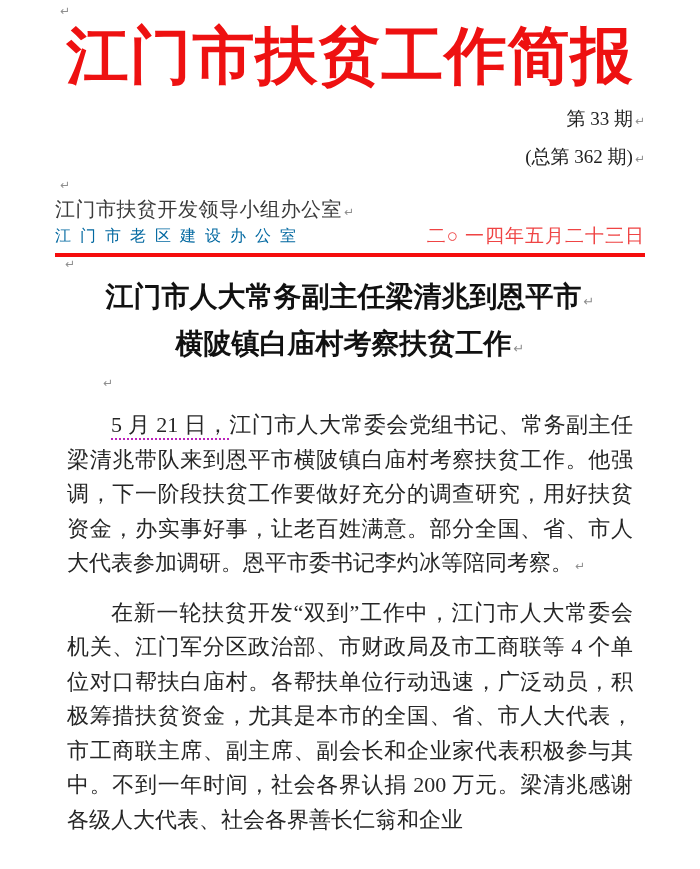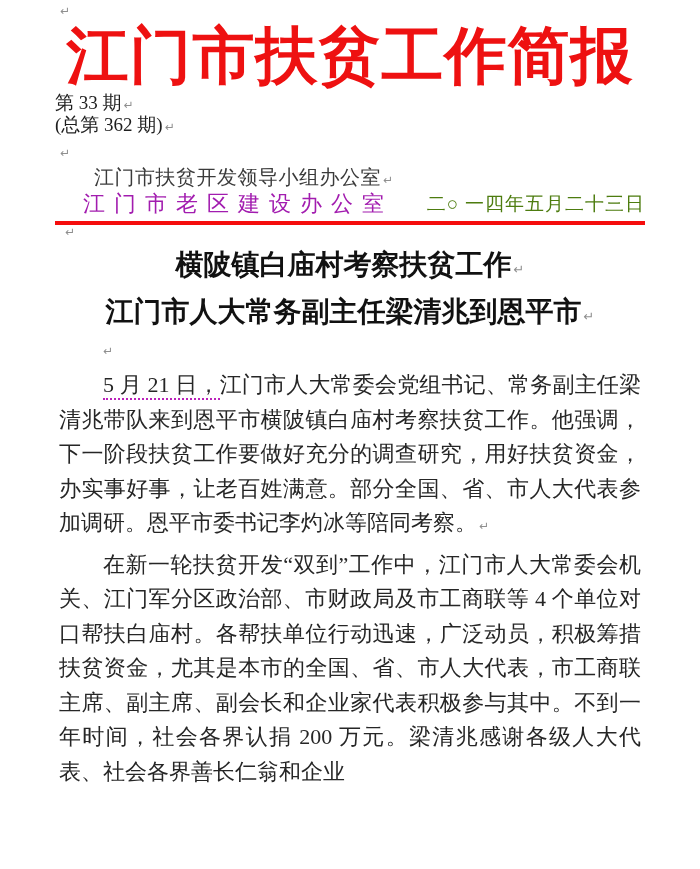--- a/index.html
+++ b/index.html
@@ -27,44 +27,44 @@
   .title{
     margin:0;padding-top:19px;
     text-align:center;
     font-size:62px;line-height:74px;
     font-weight:900;
     letter-spacing:1px;
     color:var(--accent-red,#ee1111);
     white-space:nowrap;
   }
   .issue-line{
-    text-align:left;
-    font-size:19px;line-height:20px;
+    text-align:right;
+    font-size:19px;line-height:20px;margin-top:16px;
   }
   .lone-mark-line{height:28px;line-height:30px;padding-left:3px;}
   .office-row{
     display:flex;justify-content:space-between;align-items:flex-end;
   }
   .office-l1{font-size:20px;line-height:24px;letter-spacing:0.5px;color:#3a3a3a;text-align:right;}
-  .office-l2{font-size:22px;line-height:24px;letter-spacing:9px;color:#a21caf;white-space:nowrap;margin-left:28px;}
-  .masthead-date{font-size:19px;line-height:24px;letter-spacing:1px;color:#4d7c0f;white-space:nowrap;}
+  .office-l2{font-size:16px;line-height:24px;letter-spacing:9px;color:#0369a1;white-space:nowrap;}
+  .masthead-date{font-size:19px;line-height:24px;letter-spacing:1px;color:#ef4444;white-space:nowrap;}
   .red-rule{height:4px;background:var(--rule-red,#f50d0d);margin-top:5px;}
   
   .after-rule-mark{height:14px;line-height:15px;font-size:11px;padding-left:8px;}
   .headline{
     margin:5px 0 0 0;
     text-align:center;
     font-size:28px;line-height:42px;
     font-weight:900;
     color:#111;
   }
   .headline .pilcrow{font-size:13px;font-weight:400;}
   .indent-mark-line{height:26px;line-height:24px;padding-left:46px;}
   .body-para{
-    margin:4px;
+    margin:12px;
     font-size:22px;
     line-height:34.5px;
     text-align:justify;
     text-justify:inter-character;
     text-indent:44px;
     color:#262626;
   }
   .lead-underline{
     border-bottom:2px dotted var(--underline-purple,#bb22bb);
     padding-bottom:1px;
@@ -91,22 +91,22 @@
       <div class="office-l2"><span>江门市老区建设办公室</span></div>
     </div>
     <div class="masthead-date">二○ 一四年五月二十三日</div>
   </div>
 
   <div class="red-rule"></div>
 
   <div class="after-rule-mark"><span class="pilcrow">↵</span></div>
 
   <h2 class="headline">
+    <div><span>江门市人大常务副主任梁清兆到恩平市</span><span class="pilcrow">↵</span></div>
     <div><span>横陂镇白庙村考察扶贫工作</span><span class="pilcrow">↵</span></div>
-    <div><span>江门市人大常务副主任梁清兆到恩平市</span><span class="pilcrow">↵</span></div>
   </h2>
 
   <div class="indent-mark-line"><span class="pilcrow">↵</span></div>
 
   <p class="body-para"><span class="lead-underline">5 月 21 日，</span><span>江门市人大常委会党组书记、常务副主任梁清兆带队来到恩平市横陂镇白庙村考察扶贫工作。他强调，下一阶段扶贫工作要做好充分的调查研究，用好扶贫资金，办实事好事，让老百姓满意。部分全国、省、市人大代表参加调研。恩平市委书记李灼冰等陪同考察。</span><span class="pilcrow">↵</span></p>
 
 
   <p class="body-para"><span>在新一轮扶贫开发“双到”工作中，江门市人大常委会机关、江门军分区政治部、市财政局及市工商联等 4 个单位对口帮扶白庙村。各帮扶单位行动迅速，广泛动员，积极筹措扶贫资金，尤其是本市的全国、省、市人大代表，市工商联主席、副主席、副会长和企业家代表积极参与其中。不到一年时间，社会各界认捐 200 万元。梁清兆感谢各级人大代表、社会各界善长仁翁和企业</span></p>
 
 </div>

